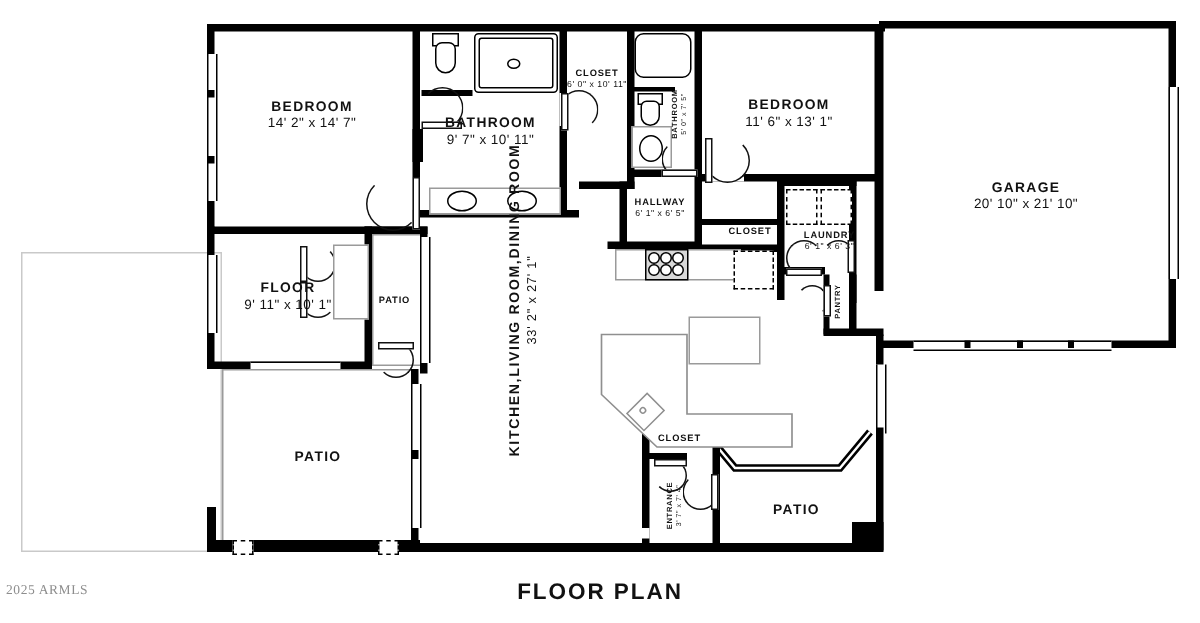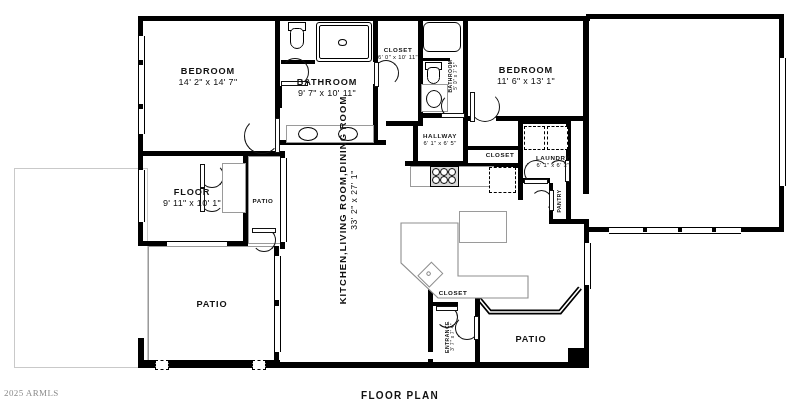--- a/index.html
+++ b/index.html
@@ -35,21 +35,21 @@
   .t5 .dm{font-size:4.7px;}
   .rot90{transform:translate(-50%,-50%) rotate(-90deg);}
 
   
   #mainlabel{position:absolute;transform:translate(-50%,-50%) rotate(-90deg);
              white-space:nowrap;text-align:center;}
   #mainlabel .nm{font-size:9.4px;font-weight:700;letter-spacing:1.1px;display:block;}
   #mainlabel .dm{font-size:8.6px;font-weight:400;letter-spacing:.5px;display:block;margin-top:1px;}
 
   #title{position:absolute;left:400px;top:395px;transform:translate(-50%,-50%);
-         font-size:10px;font-weight:700;letter-spacing:1.3px;color:#111;}
+         font-size:15px;font-weight:700;letter-spacing:1.3px;color:#111;}
   #wm{position:absolute;left:4px;top:388px;font-size:9px;color:#8d8d8d;
       letter-spacing:.4px;font-family:"Liberation Serif","DejaVu Serif",serif;}
 </style>
 </head>
 <body>
 
 <div id="stage">
 
   <div class="outline" style="left:14px;top:168px;width:132px;height:198px;"></div>
 
@@ -255,20 +255,24 @@
   <div class="lbl t5 rot90" style="left:453px;top:76px;">
     <span class="nm">BATHROOM</span>
     <span class="dm">5' 0" x 7' 5"</span>
   </div>
 
   <div class="lbl t9" style="left:526px;top:76px;">
     <span class="nm">BEDROOM</span>
     <span class="dm">11' 6" x 13' 1"</span>
   </div>
 
+  <div class="lbl t9" style="left:684px;top:131px;">
+    <span class="nm">GARAGE</span>
+    <span class="dm">20' 10" x 21' 10"</span>
+  </div>
 
   <div class="lbl t6" style="left:440px;top:139px;">
     <span class="nm">HALLWAY</span>
     <span class="dm">6' 1" x 6' 5"</span>
   </div>
 
   <div class="lbl t6" style="left:500px;top:155px;">
     <span class="nm">CLOSET</span>
     <span class="dm"></span>
   </div>

